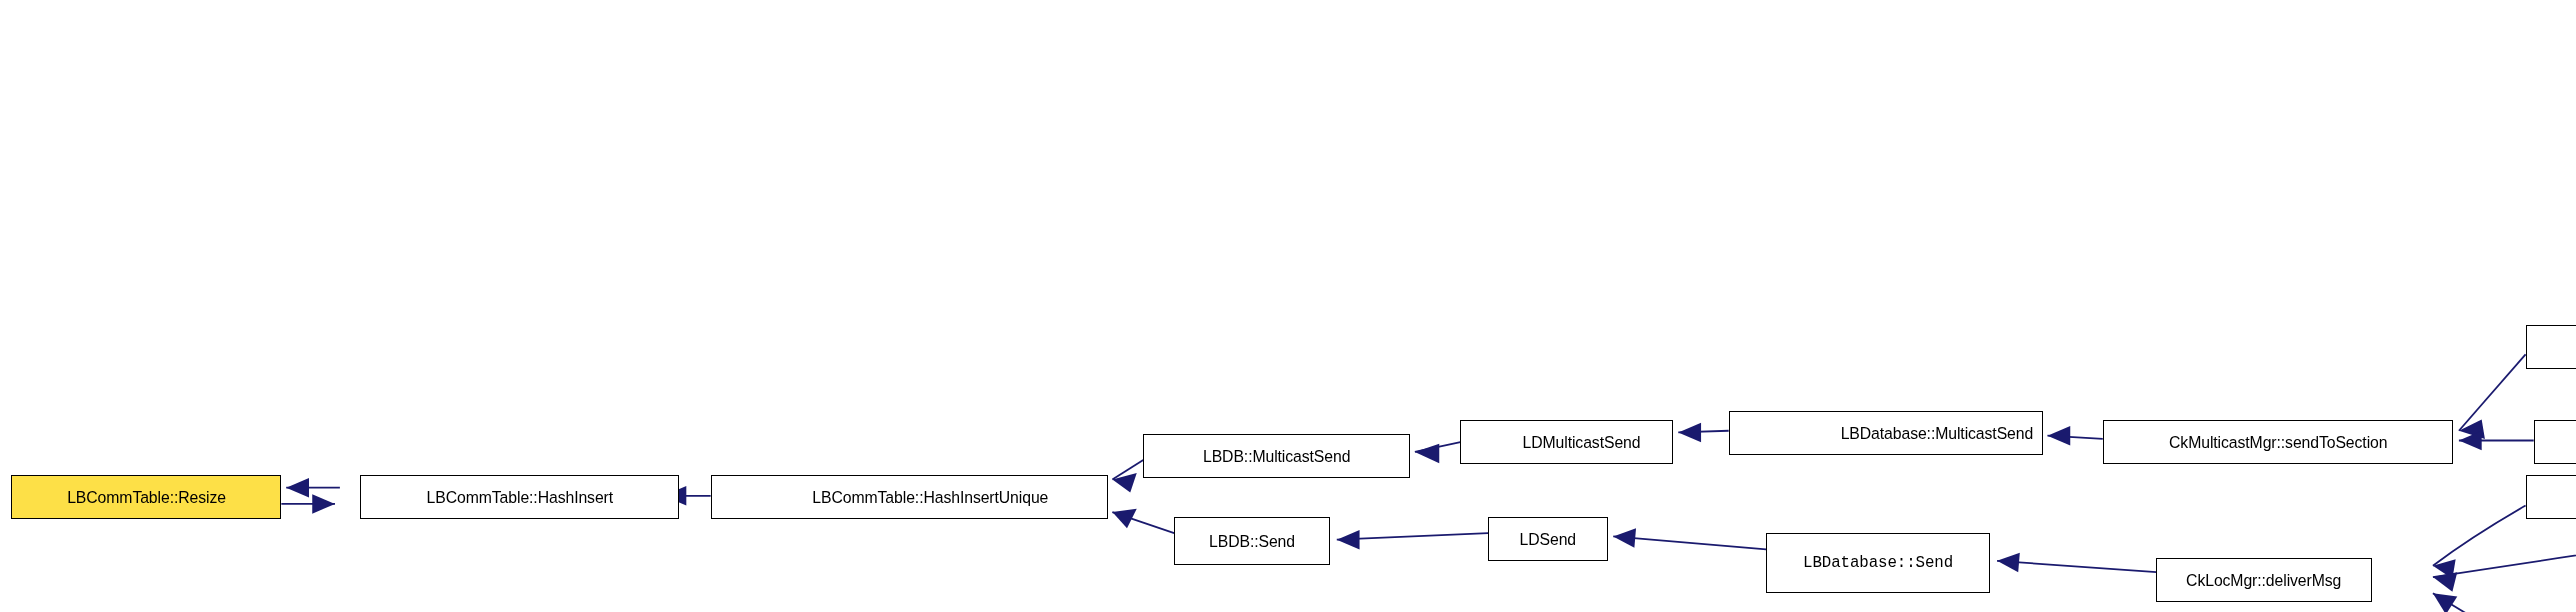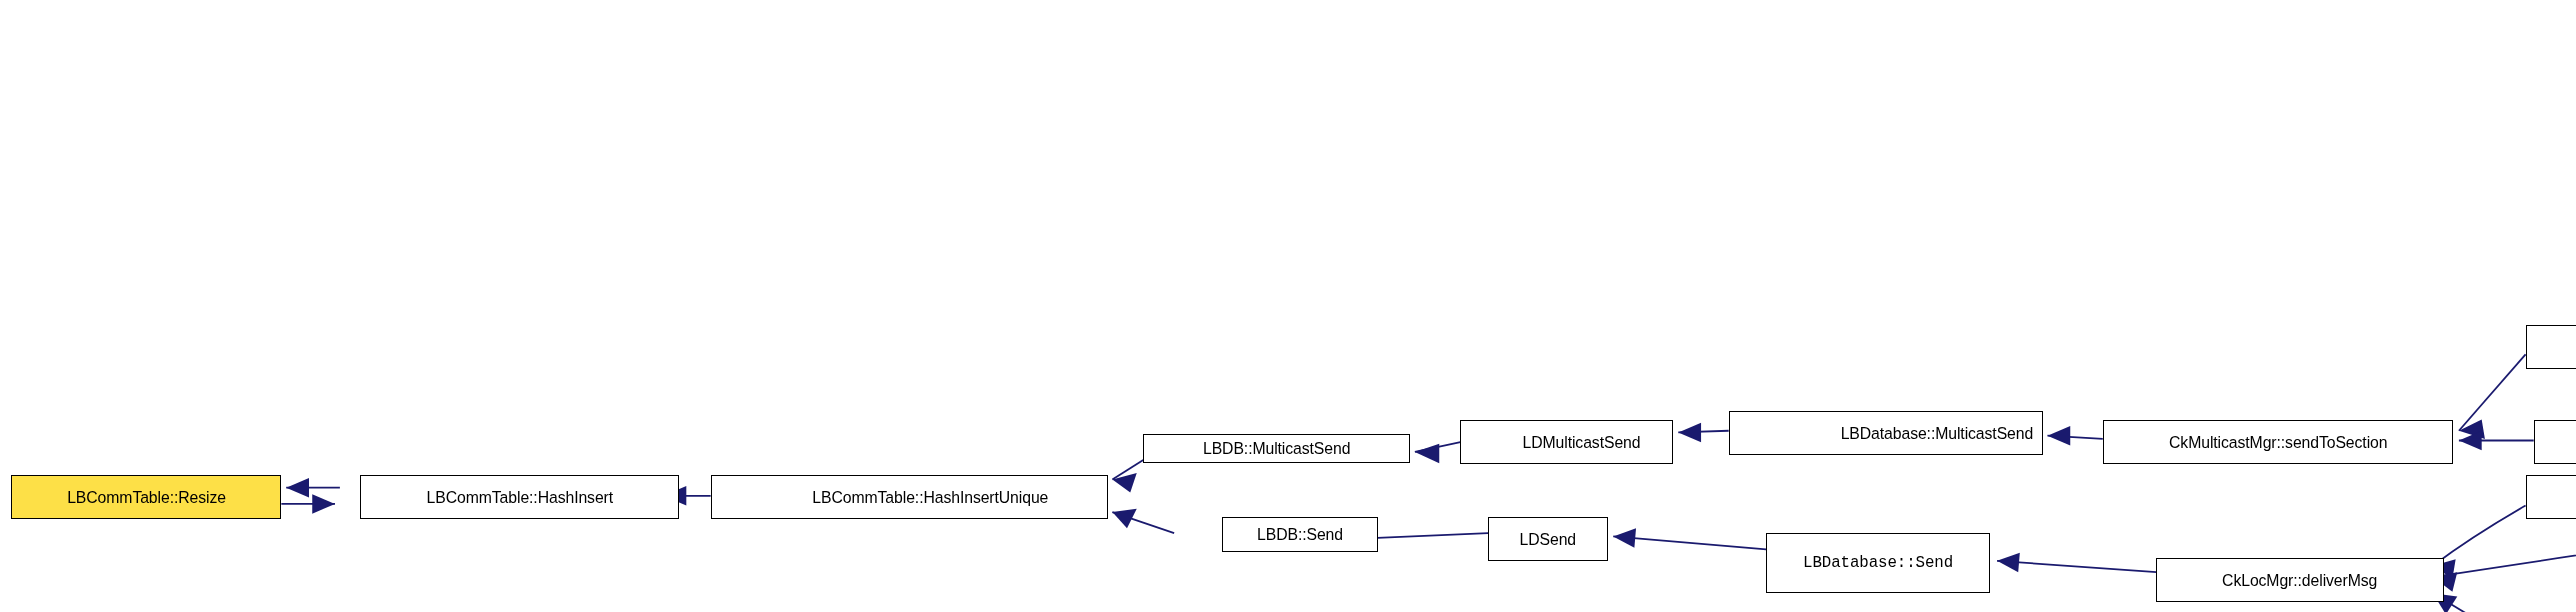--- a/index.html
+++ b/index.html
@@ -182,42 +182,42 @@
   <div id="nodes-layer">
       <div class="node-box root" style="left: 11.4px; top: 475px; width: 270px; height: 44px;">
         <span class="node-label">LBCommTable::Resize</span>
       </div>
       <div class="node-box" style="left: 360px; top: 475px; width: 319px; height: 44px;">
         <span class="node-label">LBCommTable::HashInsert</span>
       </div>
       <div class="node-box" style="left: 711px; top: 475px; width: 397px; height: 44px; padding-left: 41px;">
         <span class="node-label">LBCommTable::HashInsertUnique</span>
       </div>
-      <div class="node-box" style="left: 1143px; top: 434px; width: 267px; height: 29px;">
+      <div class="node-box" style="left: 1143px; top: 434px; width: 267px; height: 44px;">
         <span class="node-label">LBDB::MulticastSend</span>
       </div>
       <div class="node-box" style="left: 1460px; top: 420px; width: 213px; height: 44px; padding-left: 30px;">
         <span class="node-label">LDMulticastSend</span>
       </div>
       <div class="node-box" style="left: 1729px; top: 411px; width: 314px; height: 44px; justify-content: flex-end;">
         <span class="node-label">LBDatabase::MulticastSend</span>
       </div>
       <div class="node-box" style="left: 2103px; top: 420px; width: 350px; height: 44px;">
         <span class="node-label">CkMulticastMgr::sendToSection</span>
       </div>
       <div class="node-box" style="left: 2526px; top: 325px; width: 398px; height: 44px;"></div>
       <div class="node-box" style="left: 2534px; top: 420px; width: 390px; height: 44px;"></div>
-      <div class="node-box" style="left: 1174px; top: 517px; width: 156px; height: 35px; margin-left: 48px;">
+      <div class="node-box" style="left: 1174px; top: 517px; width: 156px; height: 48px;">
         <span class="node-label">LBDB::Send</span>
       </div>
       <div class="node-box" style="left: 1488px; top: 517px; width: 120px; height: 44px;">
         <span class="node-label">LDSend</span>
       </div>
       <div class="node-box" style="left: 1766px; top: 533px; width: 224px; height: 60px; font-family: Liberation Mono, monospace;">
         <span class="node-label">LBDatabase::Send</span>
       </div>
-      <div class="node-box" style="left: 2156px; top: 558px; width: 288px; height: 44px;">
+      <div class="node-box" style="left: 2156px; top: 558px; width: 216px; height: 44px;">
         <span class="node-label">CkLocMgr::deliverMsg</span>
       </div>
       <div class="node-box" style="left: 2526px; top: 475px; width: 395px; height: 44px;"></div>
     </div>
 </div>
 
 
 </body></html>

